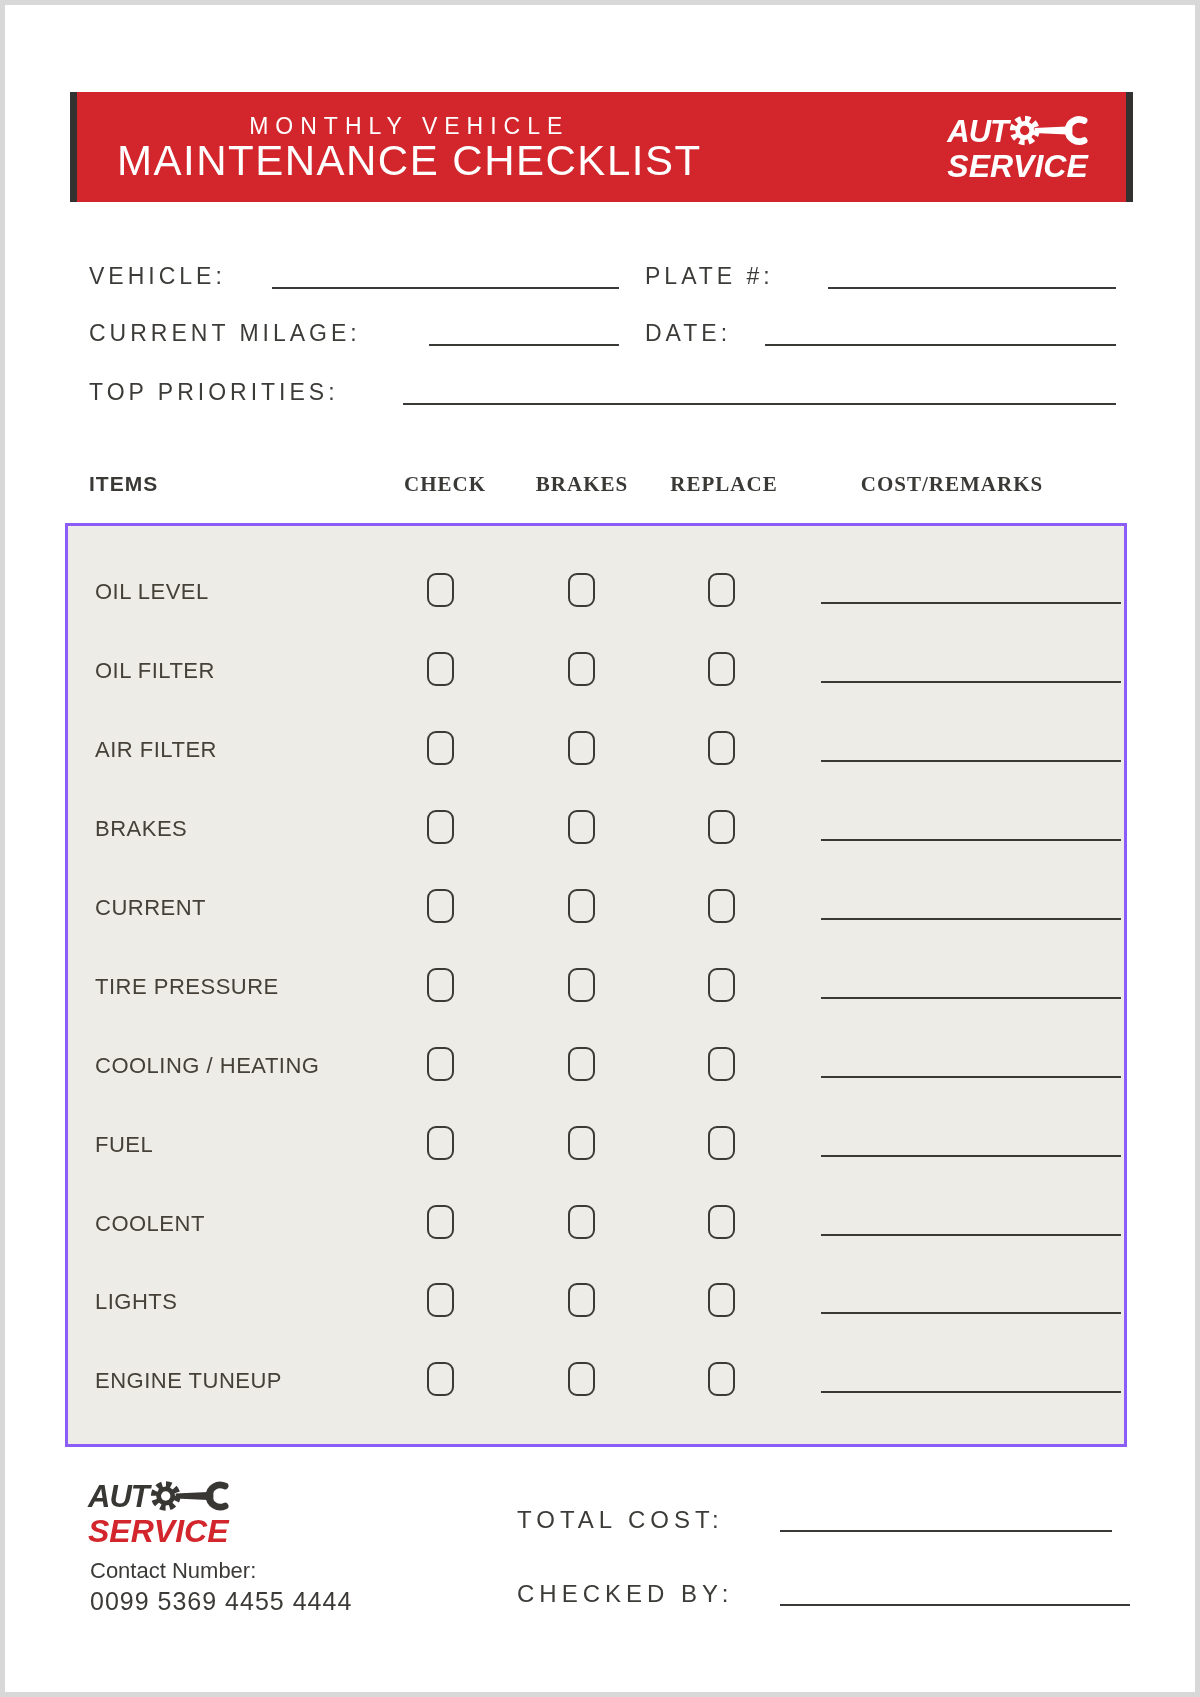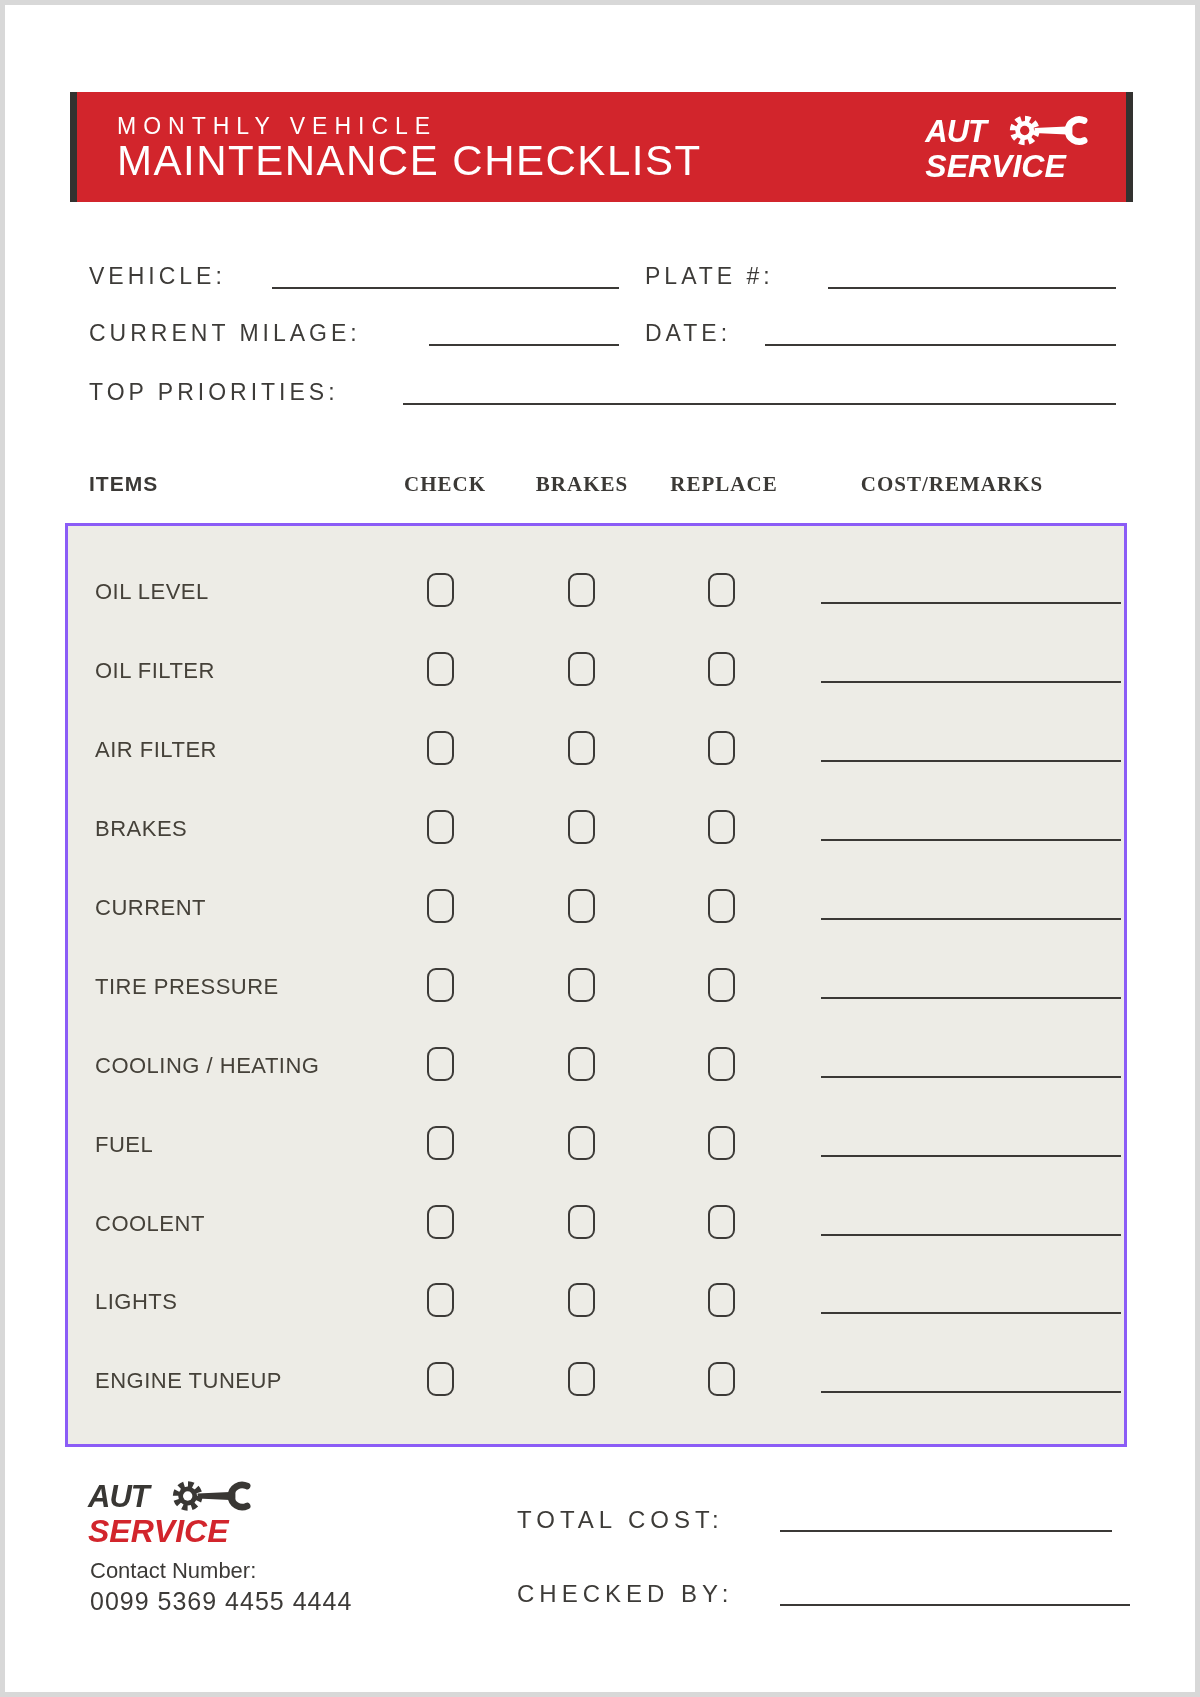--- a/index.html
+++ b/index.html
@@ -18,26 +18,26 @@
 
   
   .banner{
     position:absolute;left:70px;top:92px;width:1063px;height:110px;
     background:var(--banner-red);display:flex;align-items:center;
   }
   .banner-edge{position:absolute;top:0;width:7px;height:110px;background:var(--edge-dark);}
   .banner-edge.left{left:0;}
   .banner-edge.right{right:0;}
   .banner-text{padding-left:47px;display:flex;flex-direction:column;}
-  .subtitle{color:#ffffff;font-size:23px;letter-spacing:7px;font-weight:400;margin-bottom:0;}
+  .subtitle{color:#ffffff;font-size:23px;letter-spacing:7px;font-weight:400;margin-bottom:0;text-align:center;}
   .title{color:#ffffff;font-size:42px;letter-spacing:1.5px;font-weight:400;line-height:1;}
 
   
   .logo{display:flex;flex-direction:column;align-items:flex-start;line-height:1;}
-  .logo .logo-top{display:flex;align-items:center;font-style:italic;font-weight:800;gap:22px;}
+  .logo .logo-top{display:flex;align-items:center;font-style:italic;font-weight:800;}
   .logo .logo-top .logo-word{font-size:31px;letter-spacing:-1px;}
   .logo .logo-top svg{display:block;margin-left:1px;}
   .logo .logo-bottom{font-style:italic;font-weight:800;font-size:32px;letter-spacing:0px;margin-top:1px;}
   .logo-header{position:absolute;right:26px;top:50%;transform:translateY(-50%);color:#ffffff;--logo-hole:var(--banner-red);}
   .logo-header .logo-bottom{color:#ffffff;}
   .logo-footer{position:absolute;left:88px;top:1478px;color:#393734;--logo-hole:#ffffff;}
   .logo-footer .logo-bottom{color:var(--accent-red);}
 
   
   .f-label{position:absolute;color:var(--ink);font-size:23px;letter-spacing:4px;font-weight:400;white-space:nowrap;}

